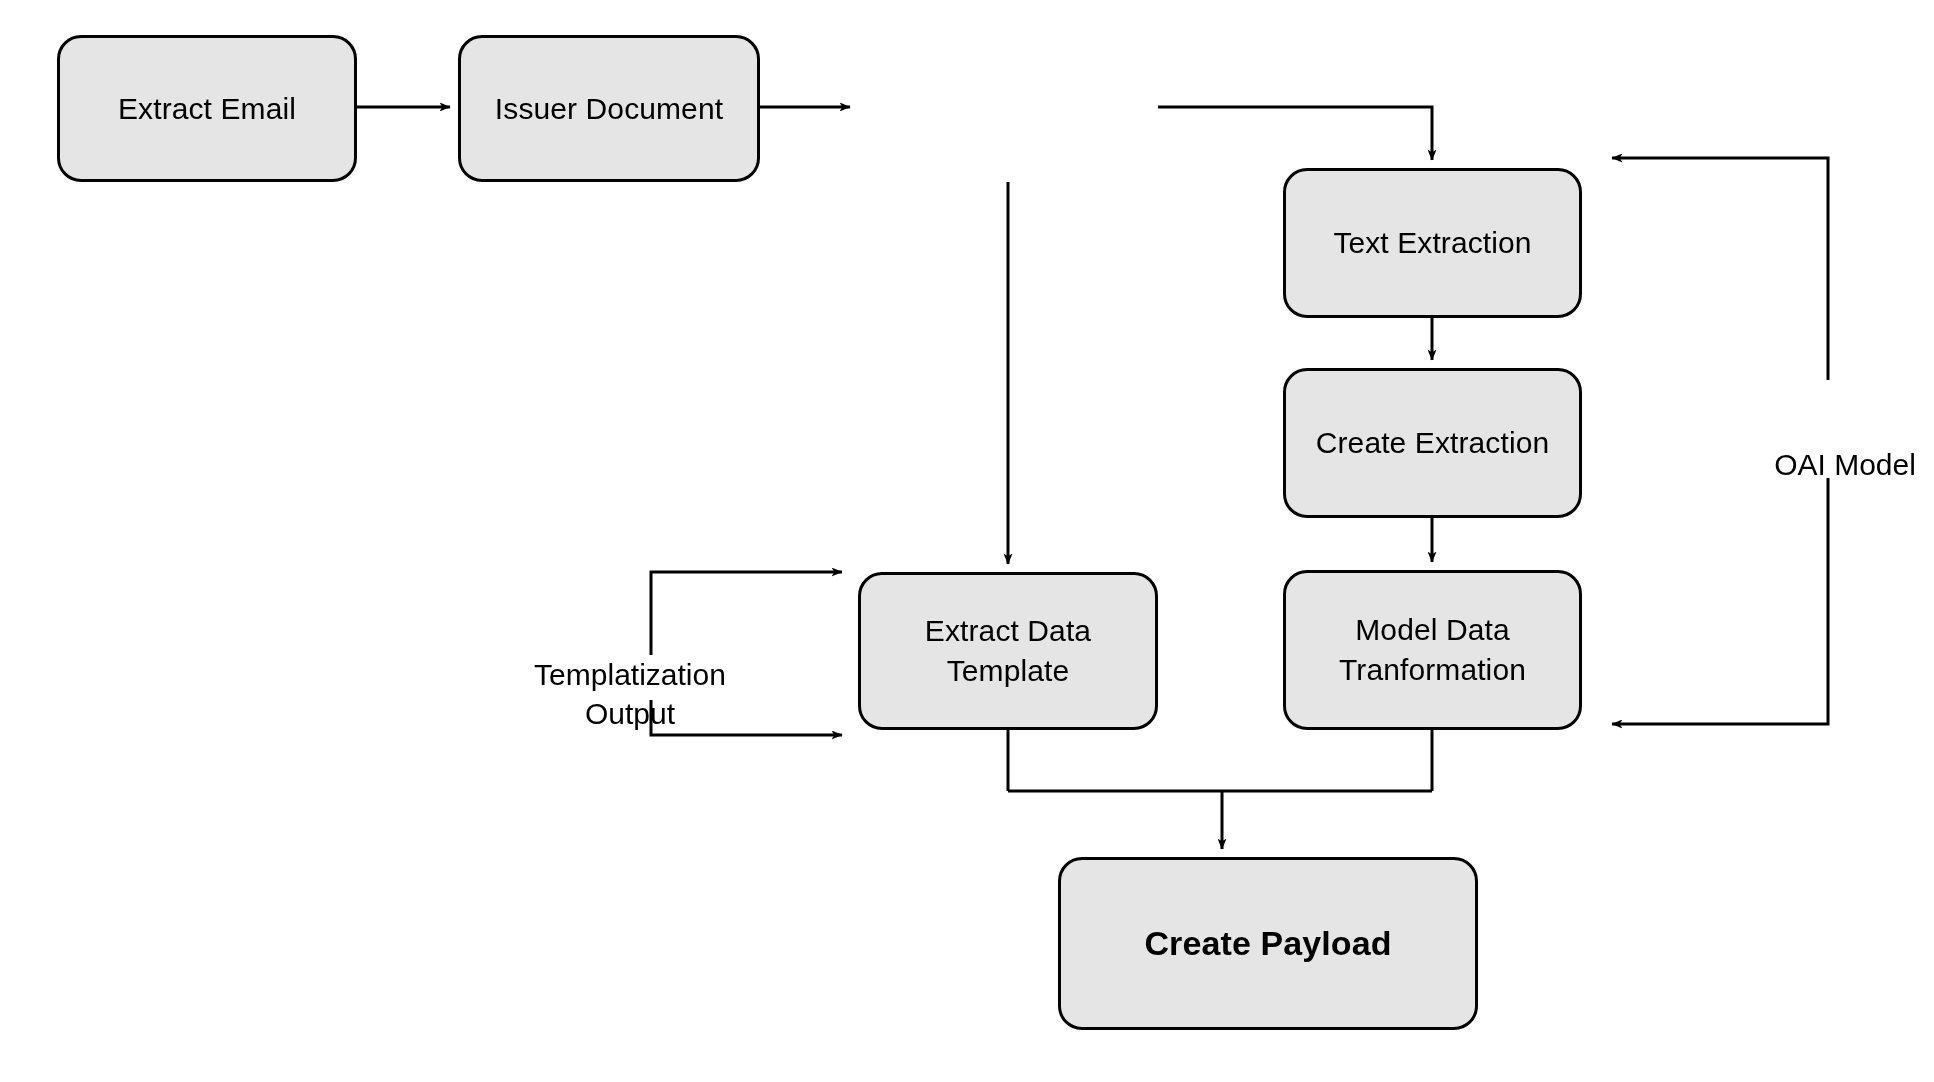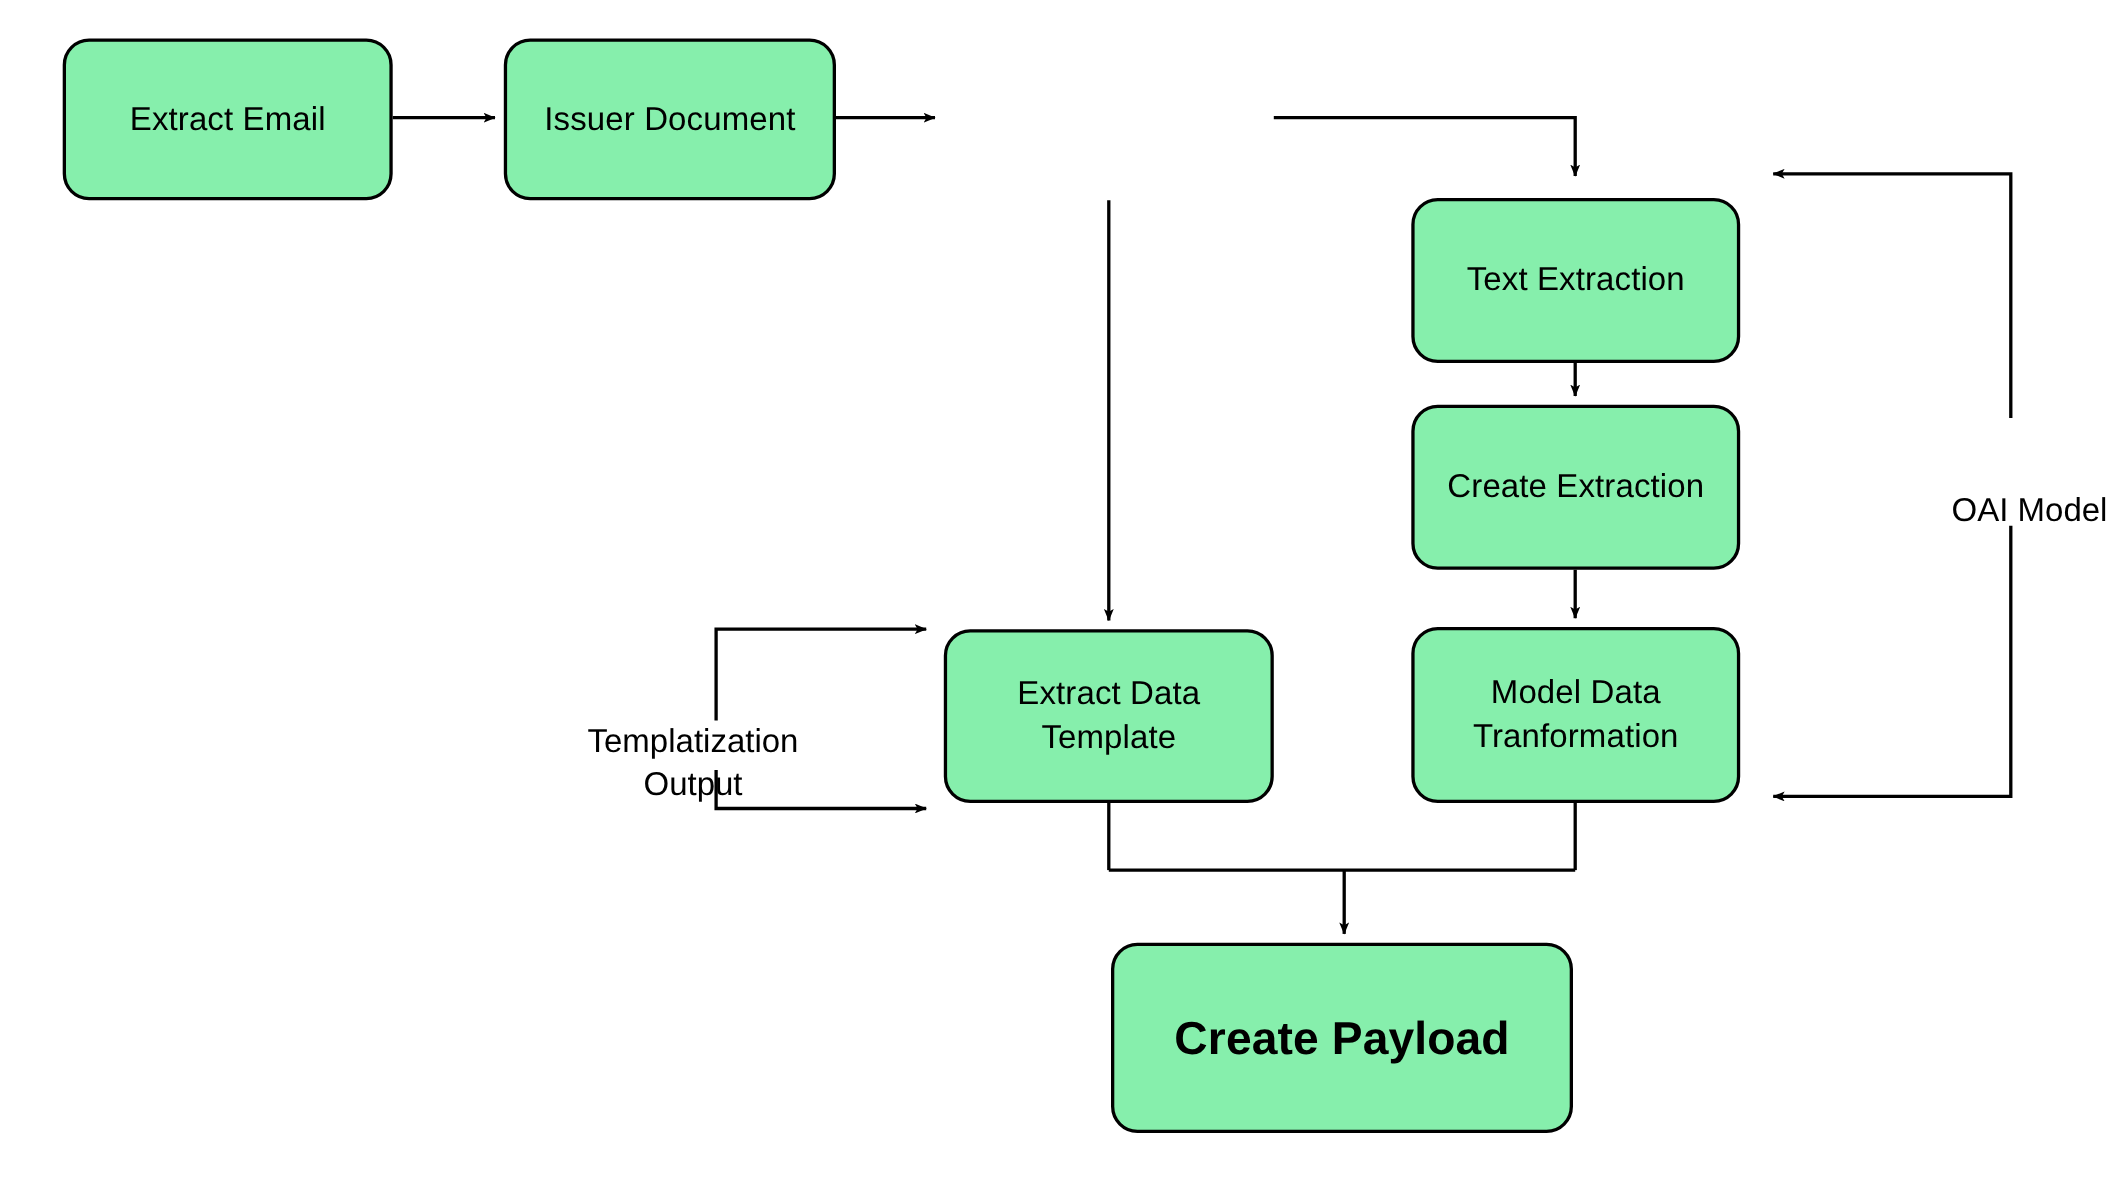--- a/index.html
+++ b/index.html
@@ -22,37 +22,38 @@
     position: absolute;
     left: 0;
     top: 0;
     width: 1934px;
     height: 1082px;
     pointer-events: none;
   }
   .node {
     position: absolute;
     box-sizing: border-box;
-    background: #86efac;
+    background: #e5e5e5;
     border: 3px solid #000000;
     border-radius: 24px;
     display: flex;
     align-items: center;
     justify-content: center;
     text-align: center;
     color: #000000;
     font-size: 30px;
     line-height: 1.32;
     font-weight: 400;
     letter-spacing: 0.1px;
     z-index: 2;
   }
   .node.bold {
     font-weight: 700;
-    font-size: 42px;
+    font-size: 34px;
+    margin-left: 48px;
   }
   .node-label {
     display: block;
     white-space: pre-line;
     padding: 0 10px;
   }
   .edge-label {
     position: absolute;
     color: #000000;
     font-size: 30px;
@@ -109,21 +110,21 @@
 
   <div class="node" style="left:57px; top:35px; width:300px; height:147px;">
     <span class="node-label">Extract Email</span>
   </div>
 
   <div class="node" style="left:458px; top:35px; width:302px; height:147px;">
     <span class="node-label">Issuer Document</span>
   </div>
 
 
-  <div class="node" style="left:1283px; top:180px; width:299px; height:150px;">
+  <div class="node" style="left:1283px; top:168px; width:299px; height:150px;">
     <span class="node-label">Text Extraction</span>
   </div>
 
   <div class="node" style="left:1283px; top:368px; width:299px; height:150px;">
     <span class="node-label">Create Extraction</span>
   </div>
 
   <div class="node" style="left:1283px; top:570px; width:299px; height:160px;border-radius:24px;">
     <span class="node-label">Model Data
 Tranformation</span>

